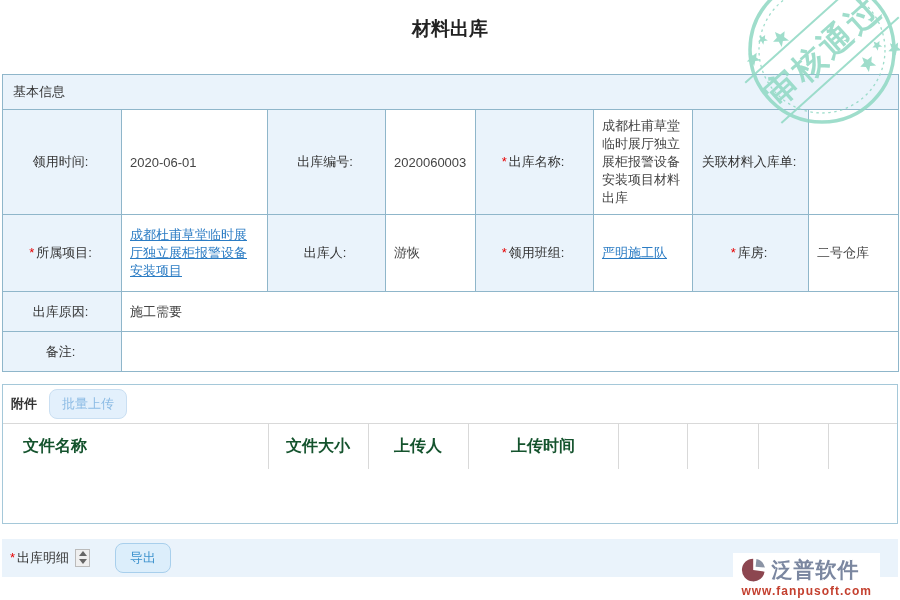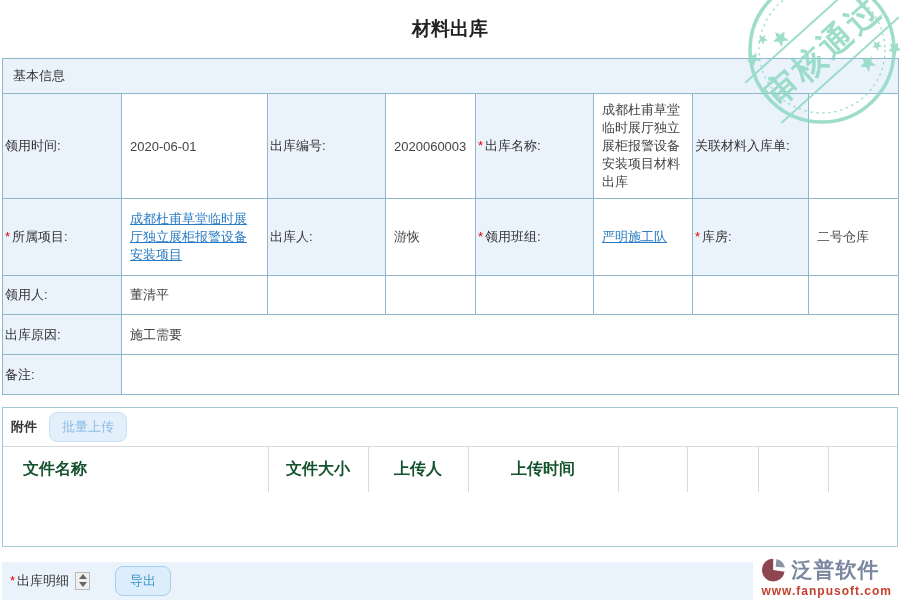--- a/index.html
+++ b/index.html
@@ -4,27 +4,27 @@
 <style>
   * { box-sizing: border-box; margin: 0; padding: 0; }
   html,body { width:900px; height:600px; }
   body {
     background:#fff; position:relative; overflow:hidden;
     font-family:"Liberation Sans","DejaVu Sans",sans-serif;
     color:#333;
   }
   .page-title {
     text-align:center; font-size:19px; font-weight:bold; color:#222;
-    padding-top:16px; height:58px;
+    padding-top:16px; height:74px;
   }
   
   table.info { border-collapse:collapse; table-layout:fixed; width:896px; margin:0 2px;padding-left:34px; }
   table.info td { border:1px solid #8fb6ca; font-size:13px; vertical-align:middle; }
   td.sec-hdr { background:#eaf3fb; padding:8px 10px; height:33px; color:#333; }
-  td.lbl { background:#eaf3fb; text-align:left; padding:4px 5px 4px 2px; color:#333;margin-left:44px; }
+  td.lbl { background:#eaf3fb; text-align:center; padding:4px 5px 4px 2px; color:#333;margin-left:44px; }
   td.val { background:#fff; padding:4px 8px; color:#444; word-break:break-all; }
   tr.r1 { height:105px; } tr.r2 { height:77px; } tr.r3 { height:39px; }
   tr.r4 { height:40px; } tr.r5 { height:40px; }
   .req { color:#e60000; margin-right:2px; }
   a.lnk { color:#2b7cc4; text-decoration:underline; cursor:pointer; }
   
   .attach { margin:12px 2px 0; border:1px solid #a5c8d9; background:#fff; }
   .attach-head { display:flex; align-items:center; gap:12px; padding:6px 8px; height:38px; }
   .attach-title { font-size:13px; font-weight:bold; color:#333; }
   .btn { border-radius:8px; font-size:13px; cursor:pointer; font-family:inherit; }
@@ -47,21 +47,21 @@
     display:inline-flex; flex-direction:column; align-items:center; justify-content:center;
     width:15px; height:18px; background:#efefef; border:1px solid #bbb; gap:3px; cursor:pointer;
   }
   .tri-up { width:0; height:0; border-left:4px solid transparent; border-right:4px solid transparent; border-bottom:5px solid #666; }
   .tri-down { width:0; height:0; border-left:4px solid transparent; border-right:4px solid transparent; border-top:5px solid #666; }
   .btn-export { background:#dceefb; border:1px solid #a8cfec; color:#3c92cd; padding:5px 14px; margin-left:19px; }
   
   .stamp { position:absolute; top:-28px; right:-10px; width:175px; height:165px; pointer-events:none; opacity:.85; z-index:5; }
   
   .footer-logo {
-    position:absolute; right:0; bottom:0; background:#fff;
+    position:absolute; right:20px; bottom:0; background:#fff;
     padding:3px 8px 2px; text-align:left; z-index:6;
   }
   .brand-row { display:flex; align-items:center; gap:4px; }
   .brand-name { font-size:21px; font-weight:bold; color:#7b87a0; letter-spacing:1px; }
   .brand-url { font-size:12px; font-weight:bold; color:#c4402f; letter-spacing:1px; }
 </style>
 </head>
 <body>
 
 <div class="page-title">材料出库</div>
@@ -93,30 +93,20 @@
   </tr>
   <tr class="r2">
     <td class="lbl"><span class="req">*</span><span>所属项目:</span></td>
     <td class="val"><a class="lnk">成都杜甫草堂临时展厅独立展柜报警设备安装项目</a></td>
     <td class="lbl"><span>出库人:</span></td>
     <td class="val">游恢</td>
     <td class="lbl"><span class="req">*</span><span>领用班组:</span></td>
     <td class="val"><a class="lnk">严明施工队</a></td>
     <td class="lbl"><span class="req">*</span><span>库房:</span></td>
     <td class="val">二号仓库</td>
-  </tr>
-  <tr class="r3">
-    <td class="lbl"><span>领用人:</span></td>
-    <td class="val">董清平</td>
-    <td class="val"></td>
-    <td class="val"></td>
-    <td class="val"></td>
-    <td class="val"></td>
-    <td class="val"></td>
-    <td class="val"></td>
   </tr>
   <tr class="r4">
     <td class="lbl"><span>出库原因:</span></td>
     <td class="val" colspan="7">施工需要</td>
   </tr>
   <tr class="r5">
     <td class="lbl"><span>备注:</span></td>
     <td class="val" colspan="7"></td>
   </tr>
 </tbody>

